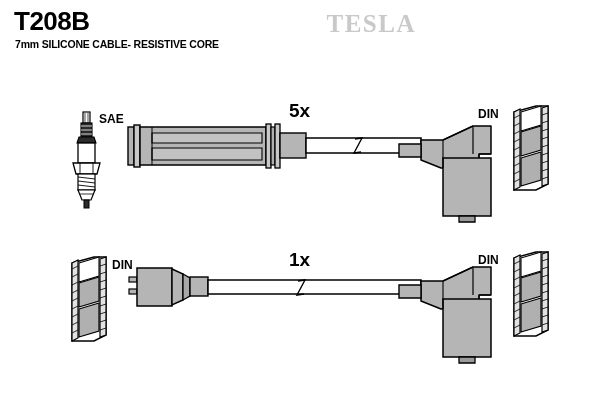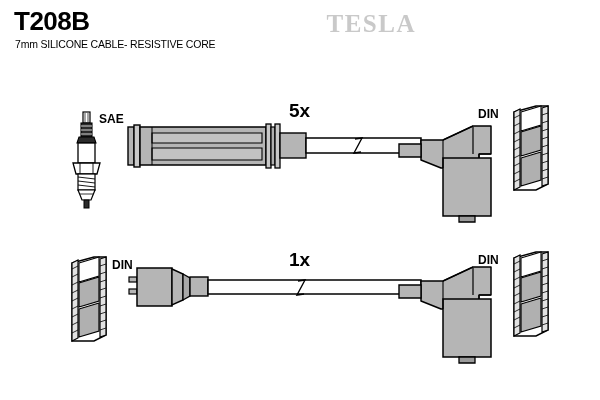--- a/index.html
+++ b/index.html
@@ -5,21 +5,21 @@
 <style>
   html,body{margin:0;padding:0;background:#ffffff;}
   body{
     width:600px;height:400px;overflow:hidden;
     font-family:"Liberation Sans","DejaVu Sans",sans-serif;
     color:#000;position:relative;
   }
   #sheet{position:absolute;inset:0;width:484px;height:400px;background:#fff;}
   .hdr{position:absolute;}
   #part-title{left:14px;top:8px;font-size:26px;font-weight:bold;letter-spacing:-0.5px;line-height:1;}
-  #part-sub{left:15px;top:38px;font-size:10.5px;font-weight:normal;letter-spacing:-0.2px;white-space:nowrap;}
+  #part-sub{left:15px;top:38px;font-size:10.5px;font-weight:bold;letter-spacing:-0.2px;white-space:nowrap;}
   #brand{right:68px;top:10px;font-size:25px;font-weight:bold;color:#c9c9c9;
          letter-spacing:1.5px;font-family:Liberation Serif, serif;}
   svg{position:absolute;left:0;top:0;display:block;}
   .lbl{font-family:"Liberation Sans","DejaVu Sans",sans-serif;fill:#000;}
   .qty{font-size:19px;font-weight:bold;}
   .tag{font-size:12px;font-weight:bold;}
 </style>
 </head>
 <body>
 

